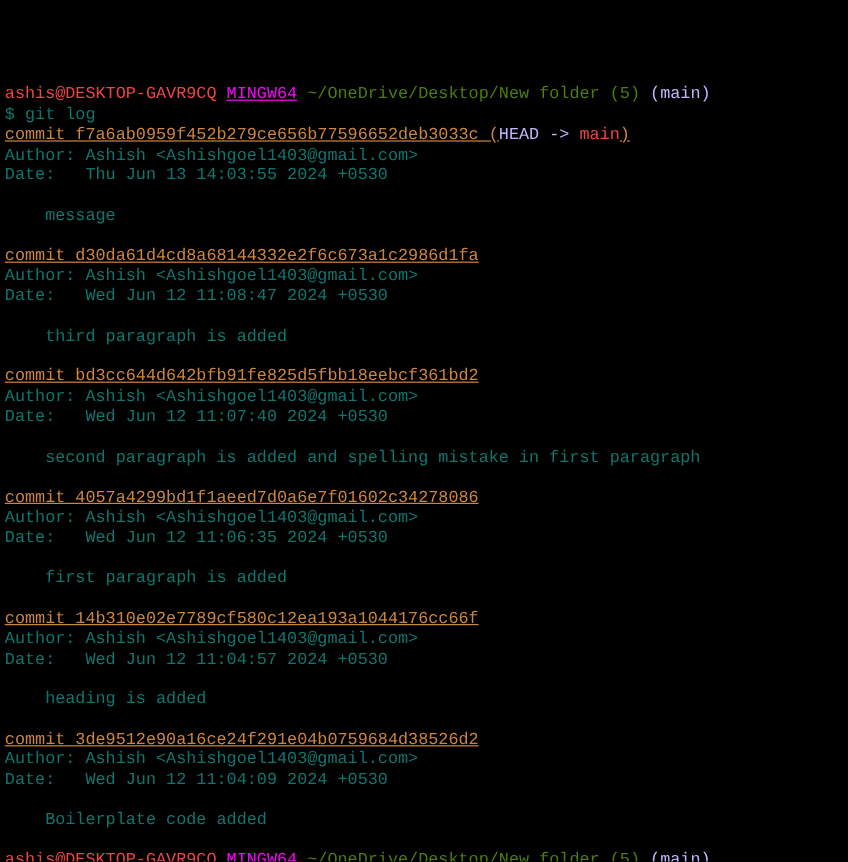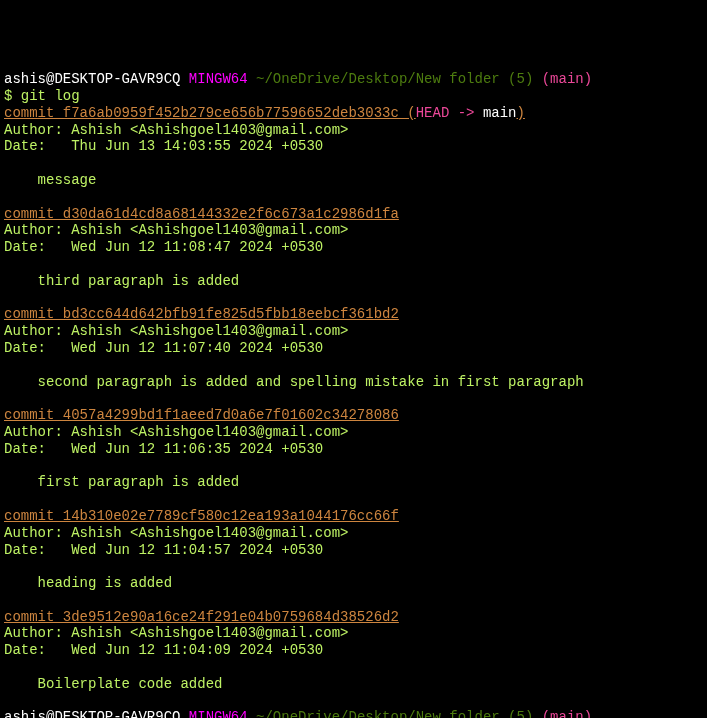--- a/index.html
+++ b/index.html
@@ -12,25 +12,25 @@
       font-family: 'Consolas', 'Courier New', monospace;
       font-size: 14px;
       line-height: 1.2;
       color: #ffffff;
       padding: 4px;
       width: 707px;
       height: 718px;
       overflow: hidden;
       white-space: pre;
     }
-    .green { color: #ffffff; }
-    .magenta { color: #ff00ff; }
+    .green { color: #ef4444; }
+    .magenta { color: #ff00ff; text-decoration: underline; }
     .yellow { color: #4d7c0f; }
-    .cyan { color: #ec4899; }
-    .white { color: #bef264; }
+    .cyan { color: #c4b5fd; }
+    .white { color: #0f766e; }
     .brown { color: #cd853f; text-decoration: underline; }
     .line { display: block; }
   </style>
 </head>
 <body>
 
 
 
 <div><span class="line"><span class="green">ashis@DESKTOP-GAVR9CQ</span> <span class="magenta">MINGW64</span> <span class="yellow">~/OneDrive/Desktop/New folder (5)</span> <span class="cyan">(main)</span></span><span class="line white">$ git log</span><span class="line"><span class="brown">commit f7a6ab0959f452b279ce656b77596652deb3033c (</span><span class="cyan">HEAD -&gt; </span><span class="green">main</span><span class="brown">)</span></span><span class="line white">Author: Ashish &lt;Ashishgoel1403@gmail.com&gt;</span><span class="line white">Date:   Thu Jun 13 14:03:55 2024 +0530</span><span class="line"> </span><span class="line white">    message</span><span class="line"> </span><span class="line brown">commit d30da61d4cd8a68144332e2f6c673a1c2986d1fa</span><span class="line white">Author: Ashish &lt;Ashishgoel1403@gmail.com&gt;</span><span class="line white">Date:   Wed Jun 12 11:08:47 2024 +0530</span><span class="line"> </span><span class="line white">    third paragraph is added</span><span class="line"> </span><span class="line brown">commit bd3cc644d642bfb91fe825d5fbb18eebcf361bd2</span><span class="line white">Author: Ashish &lt;Ashishgoel1403@gmail.com&gt;</span><span class="line white">Date:   Wed Jun 12 11:07:40 2024 +0530</span><span class="line"> </span><span class="line white">    second paragraph is added and spelling mistake in first paragraph</span><span class="line"> </span><span class="line brown">commit 4057a4299bd1f1aeed7d0a6e7f01602c34278086</span><span class="line white">Author: Ashish &lt;Ashishgoel1403@gmail.com&gt;</span><span class="line white">Date:   Wed Jun 12 11:06:35 2024 +0530</span><span class="line"> </span><span class="line white">    first paragraph is added</span><span class="line"> </span><span class="line brown">commit 14b310e02e7789cf580c12ea193a1044176cc66f</span><span class="line white">Author: Ashish &lt;Ashishgoel1403@gmail.com&gt;</span><span class="line white">Date:   Wed Jun 12 11:04:57 2024 +0530</span><span class="line"> </span><span class="line white">    heading is added</span><span class="line"> </span><span class="line brown">commit 3de9512e90a16ce24f291e04b0759684d38526d2</span><span class="line white">Author: Ashish &lt;Ashishgoel1403@gmail.com&gt;</span><span class="line white">Date:   Wed Jun 12 11:04:09 2024 +0530</span><span class="line"> </span><span class="line white">    Boilerplate code added</span><span class="line"> </span><span class="line"><span class="green">ashis@DESKTOP-GAVR9CQ</span> <span class="magenta">MINGW64</span> <span class="yellow">~/OneDrive/Desktop/New folder (5)</span> <span class="cyan">(main)</span></span></div>
 

